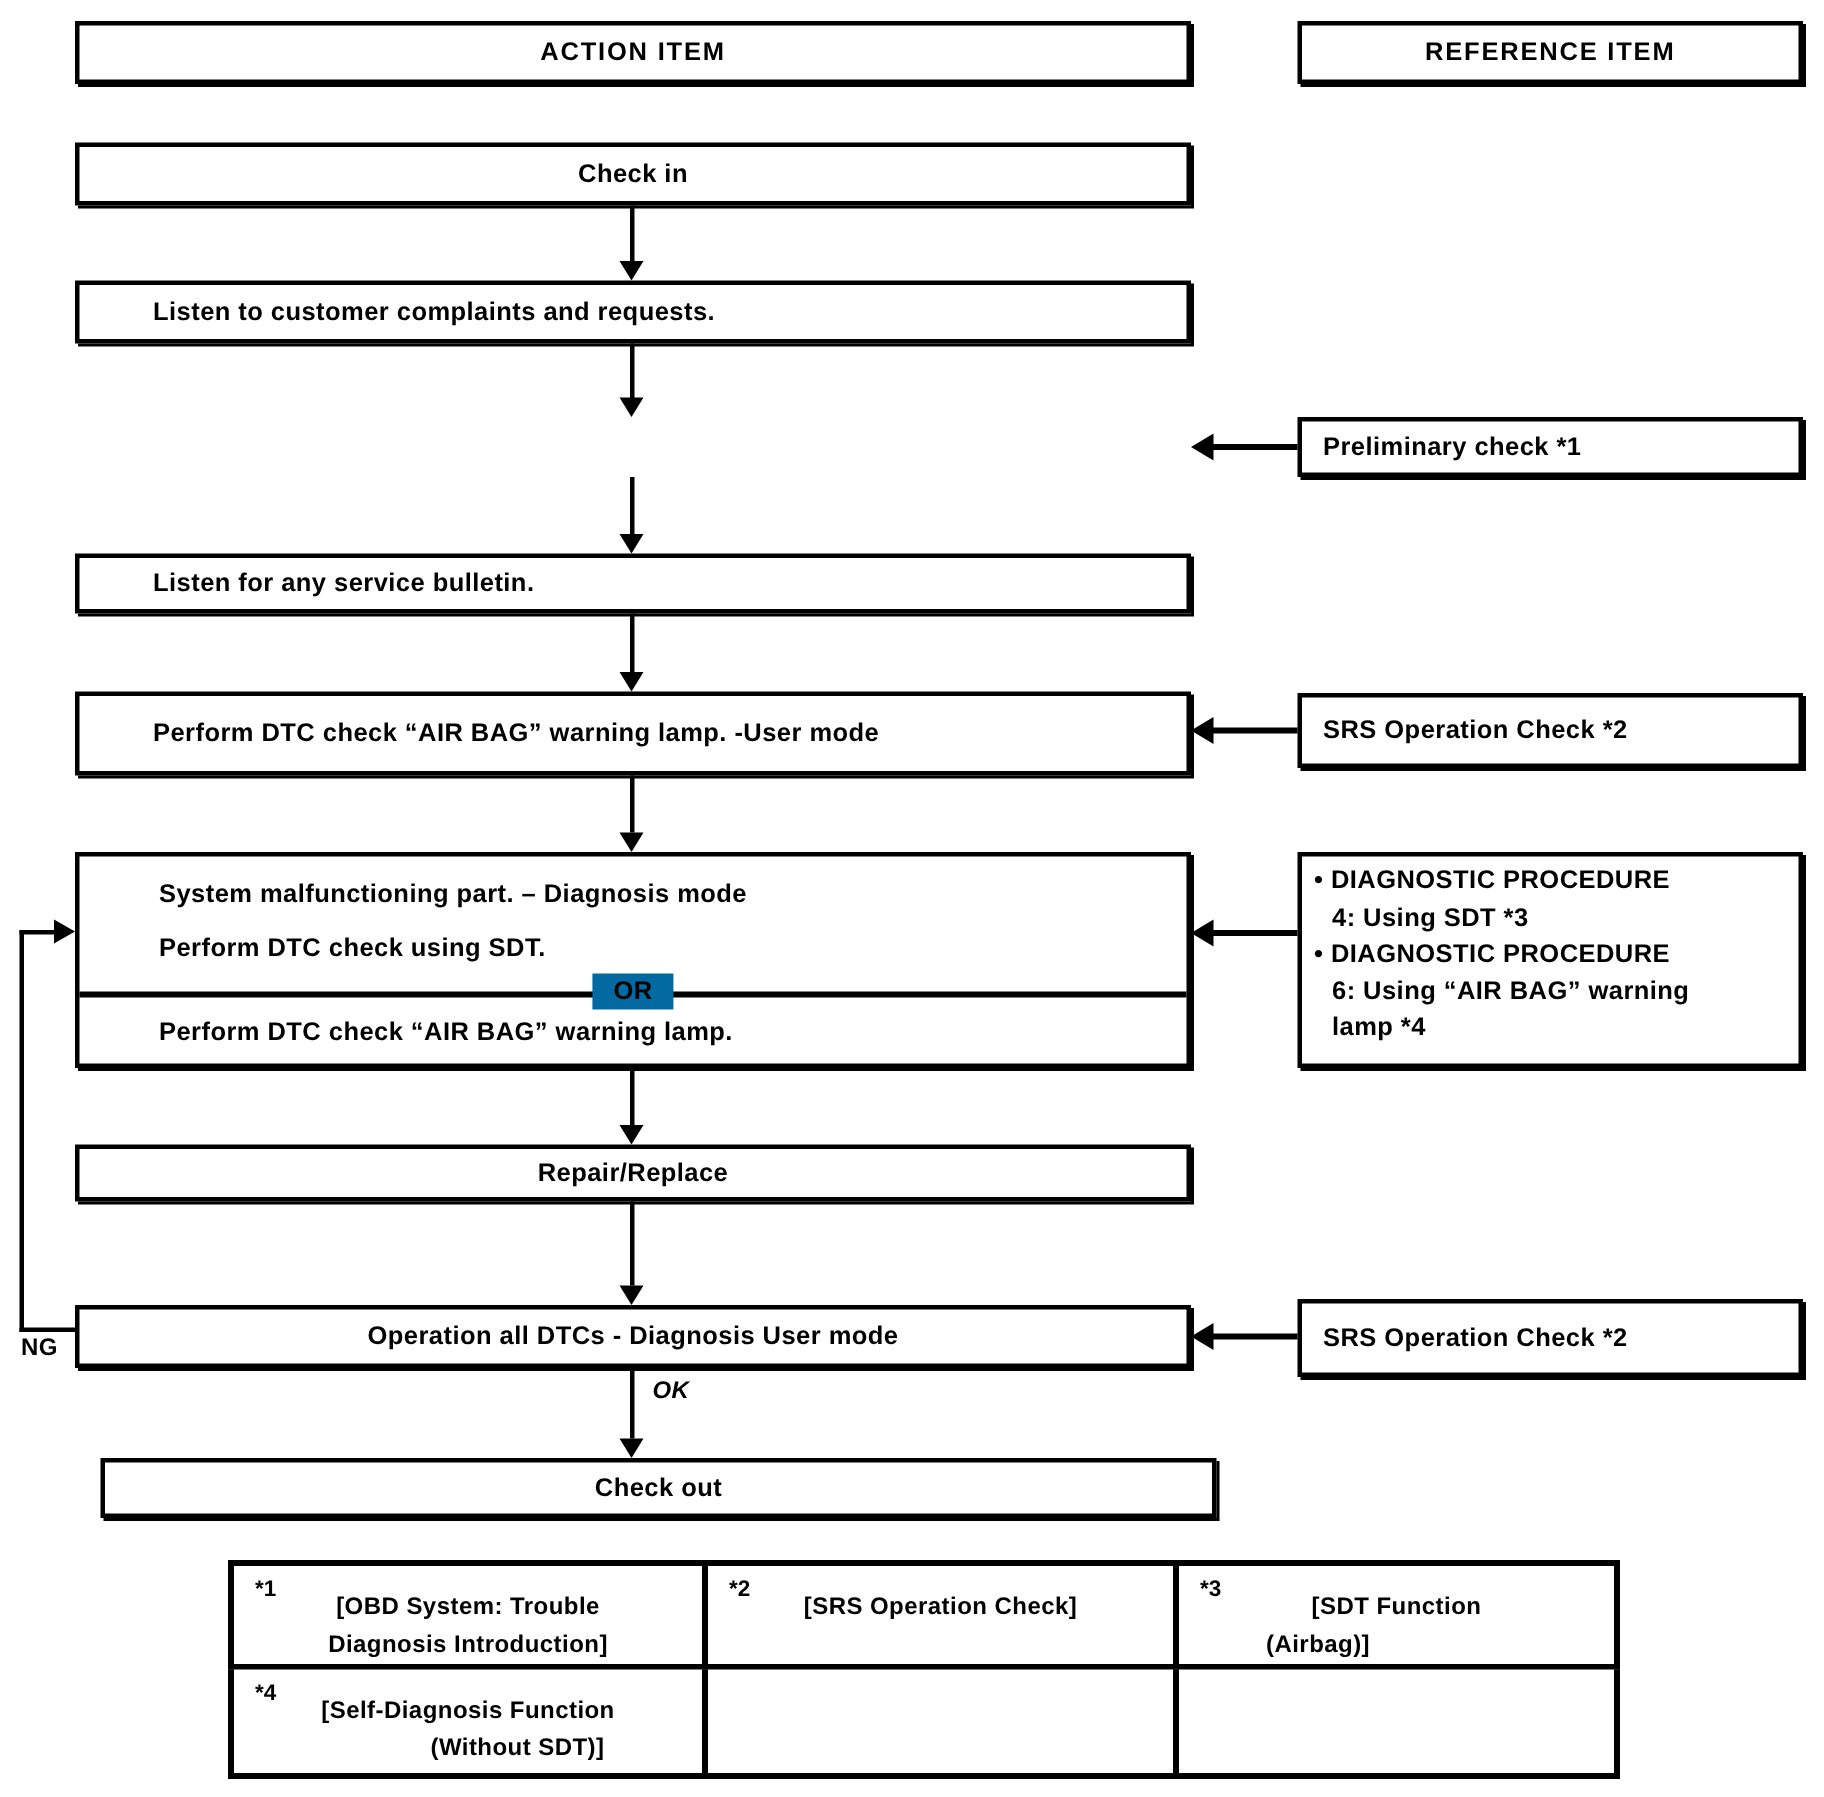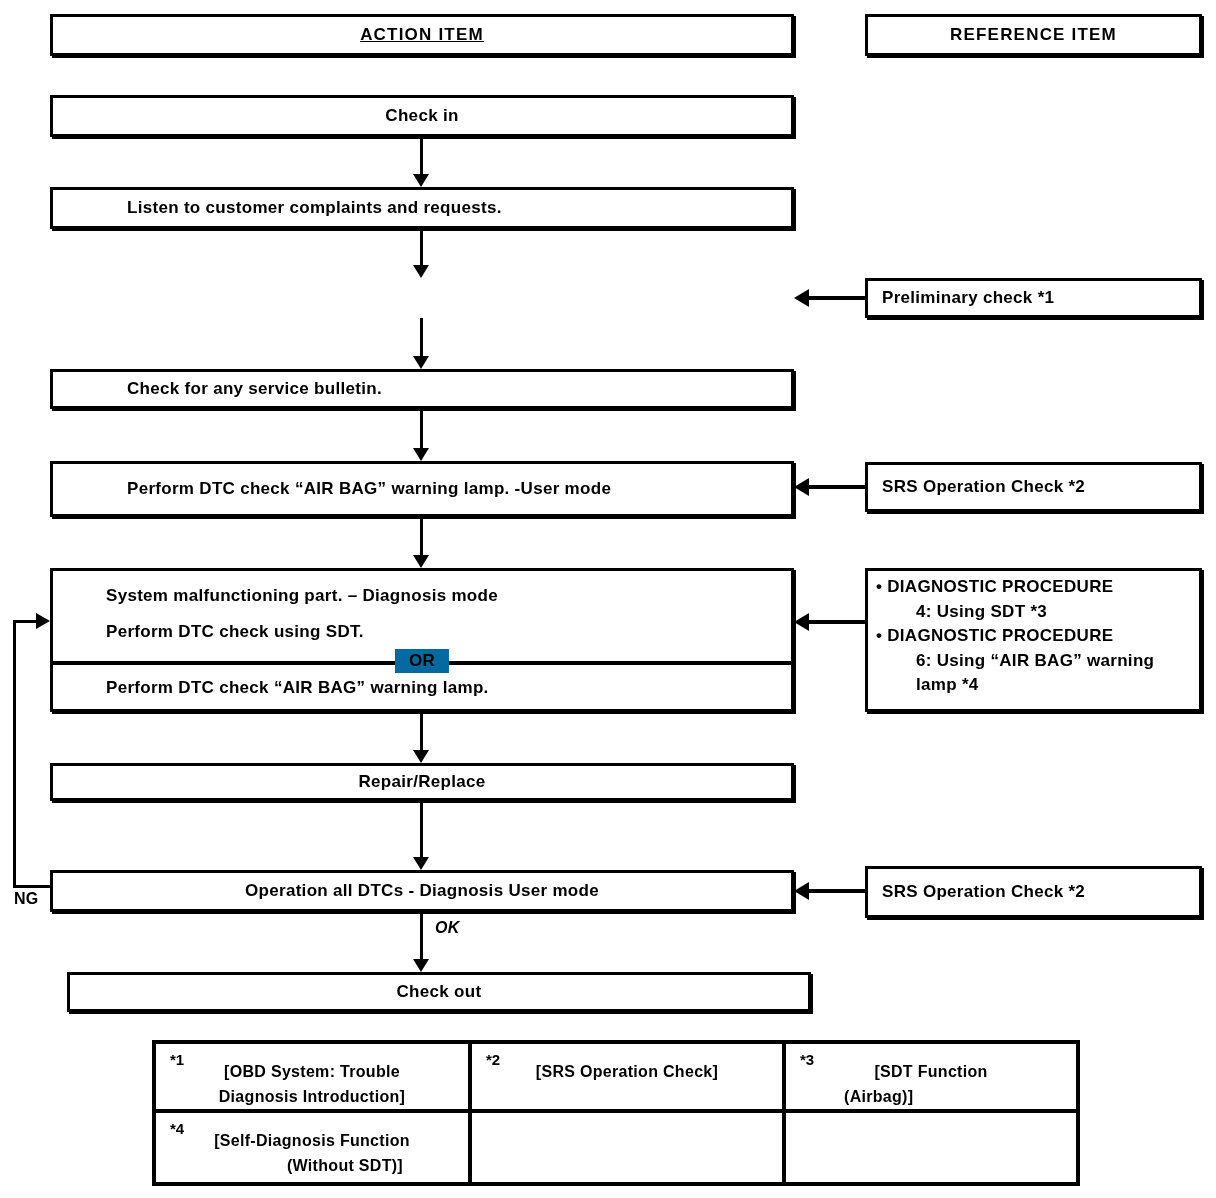--- a/index.html
+++ b/index.html
@@ -8,39 +8,39 @@
     font-family:"Liberation Sans", sans-serif; font-weight:bold; color:#000;
     overflow:hidden;
   }
   
   .box {
     position:absolute; box-sizing:border-box; background:#fff;
     border:3px solid #000; box-shadow:2px 2px 0 #000;
     font-size:17px; letter-spacing:0.3px; line-height:22px;
   }
   .fc { display:flex; align-items:center; justify-content:center; text-align:center; }
-  .fl { display:flex; align-items:center; padding-left:74px; }
+  .fl { display:flex; align-items:center; padding-left:49px; }
   .hdr { letter-spacing:1.2px; }
   .main { left:50px; width:744px; }
   .ref  { left:865px; width:337px; }
   .ref.fl { padding-left:14px; }
 
   
   .inline-text { position:absolute; left:53px; white-space:nowrap; }
   .or-divider { position:absolute; left:0; right:0; top:90px; height:4px; background:#000; }
   .or-label {
     position:absolute; left:50%; transform:translateX(-50%); top:78px;
     background:#0369a1; padding:0 14px; z-index:2; line-height:24px;
   }
 
   
   .diag-list { padding-top:4px; }
   .dl { line-height:24.5px; white-space:nowrap; }
   .dl.b { padding-left:8px; }
-  .dl.c { padding-left:48px; }
+  .dl.c { padding-left:20px; }
 
   
   .vline { position:absolute; left:420px; width:3px; background:#000; }
   .ahead-down {
     position:absolute; left:413px; width:0; height:0;
     border-left:8px solid transparent; border-right:8px solid transparent;
     border-top:13px solid #000;
   }
   .hline { position:absolute; height:4px; background:#000; }
   .ahead-left {
@@ -67,29 +67,29 @@
   .fn-marker { position:absolute; top:7px; left:14px; font-size:15px; }
   .fn-text { margin-top:15px; text-align:center; font-size:16px; line-height:25px; letter-spacing:0.3px; }
   .fn-hang { text-align:left; padding-left:58px; }
   .fn-hang-sm { text-align:center; padding-left:22px;margin-left:44px; }
 </style>
 </head>
 <body>
 
 <div class="canvas">
 
-  <div class="box main fc hdr" style="top:14px;height:42px;text-decoration:underline;">ACTION ITEM</div>
+  <div class="box main fc hdr" style="top:14px;height:42px;">ACTION ITEM</div>
   <div class="box ref fc hdr" style="top:14px;height:42px;">REFERENCE ITEM</div>
 
   <div class="box main fc" style="top:95px;height:42px;">Check in</div>
 
   <div class="box main fl" style="top:187px;height:42px;">Listen to customer complaints and requests.</div>
 
 
-  <div class="box main fl" style="top:369px;height:40px;">Check for any service bulletin.</div>
+  <div class="box main fl" style="top:369px;height:40px;">Listen for any service bulletin.</div>
 
   <div class="box main fl" style="top:461px;height:56px;">Perform DTC check “AIR BAG” warning lamp. -User mode</div>
 
   <div class="box main" style="top:568px;height:144px;">
     <div class="inline-text" style="top:14px;">System malfunctioning part. – Diagnosis mode</div>
     <div class="inline-text" style="top:50px;text-align:center;">Perform DTC check using SDT.</div>
     <div class="or-divider"></div>
     <div class="or-label">OR</div>
     <div class="inline-text" style="top:106px;">Perform DTC check “AIR BAG” warning lamp.</div>
   </div>

